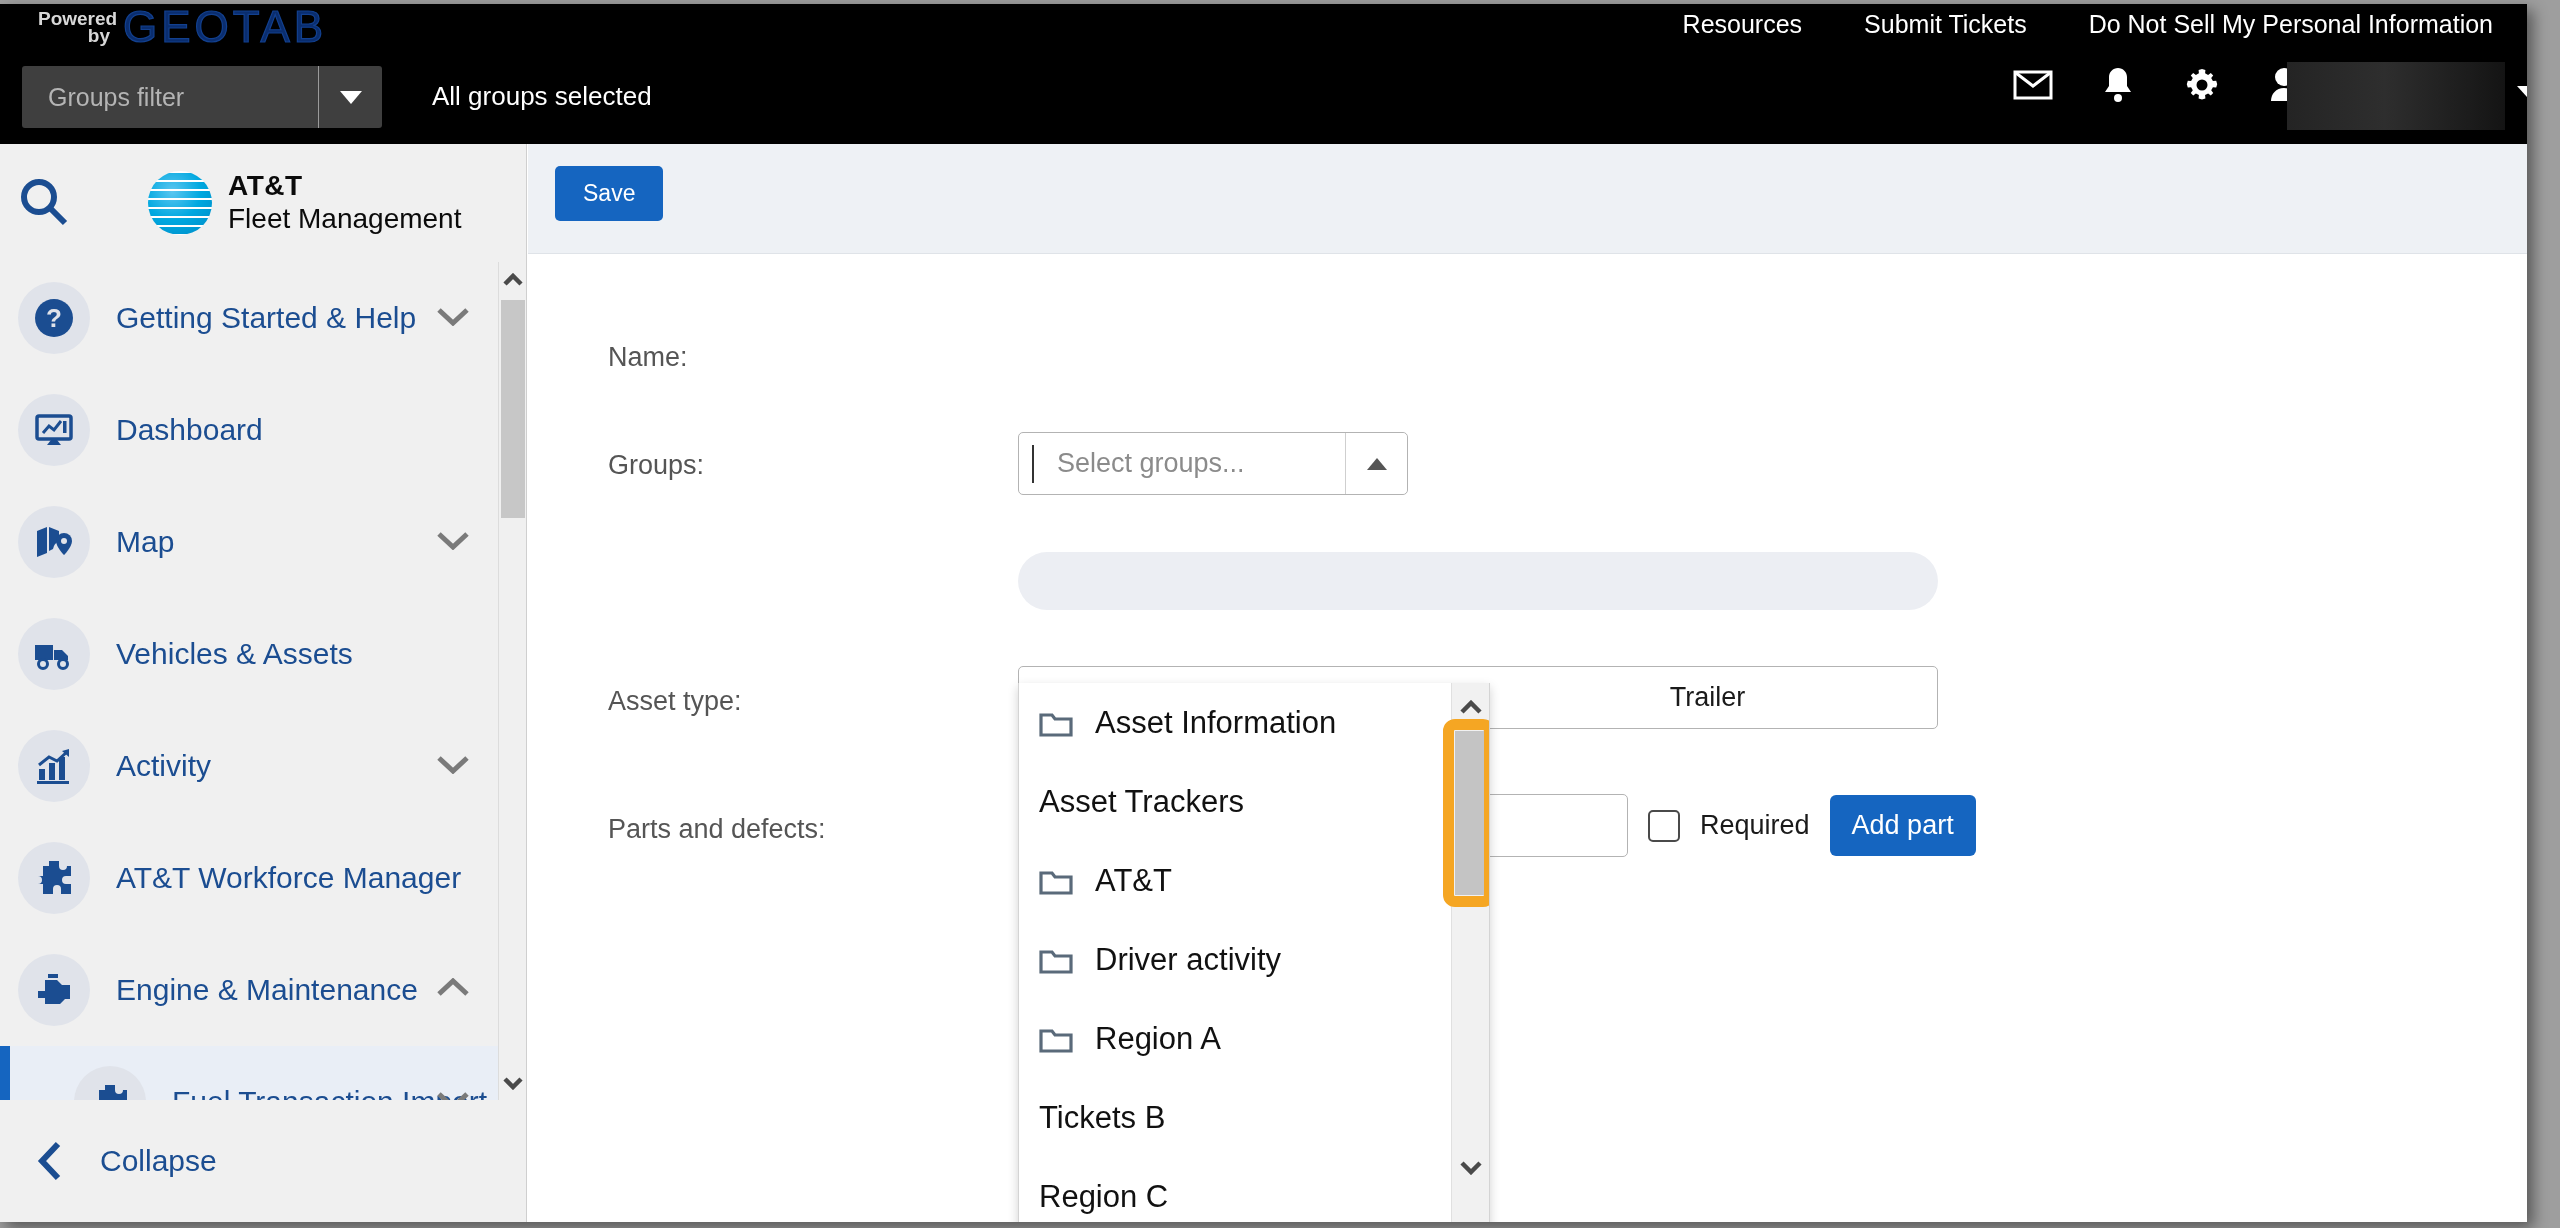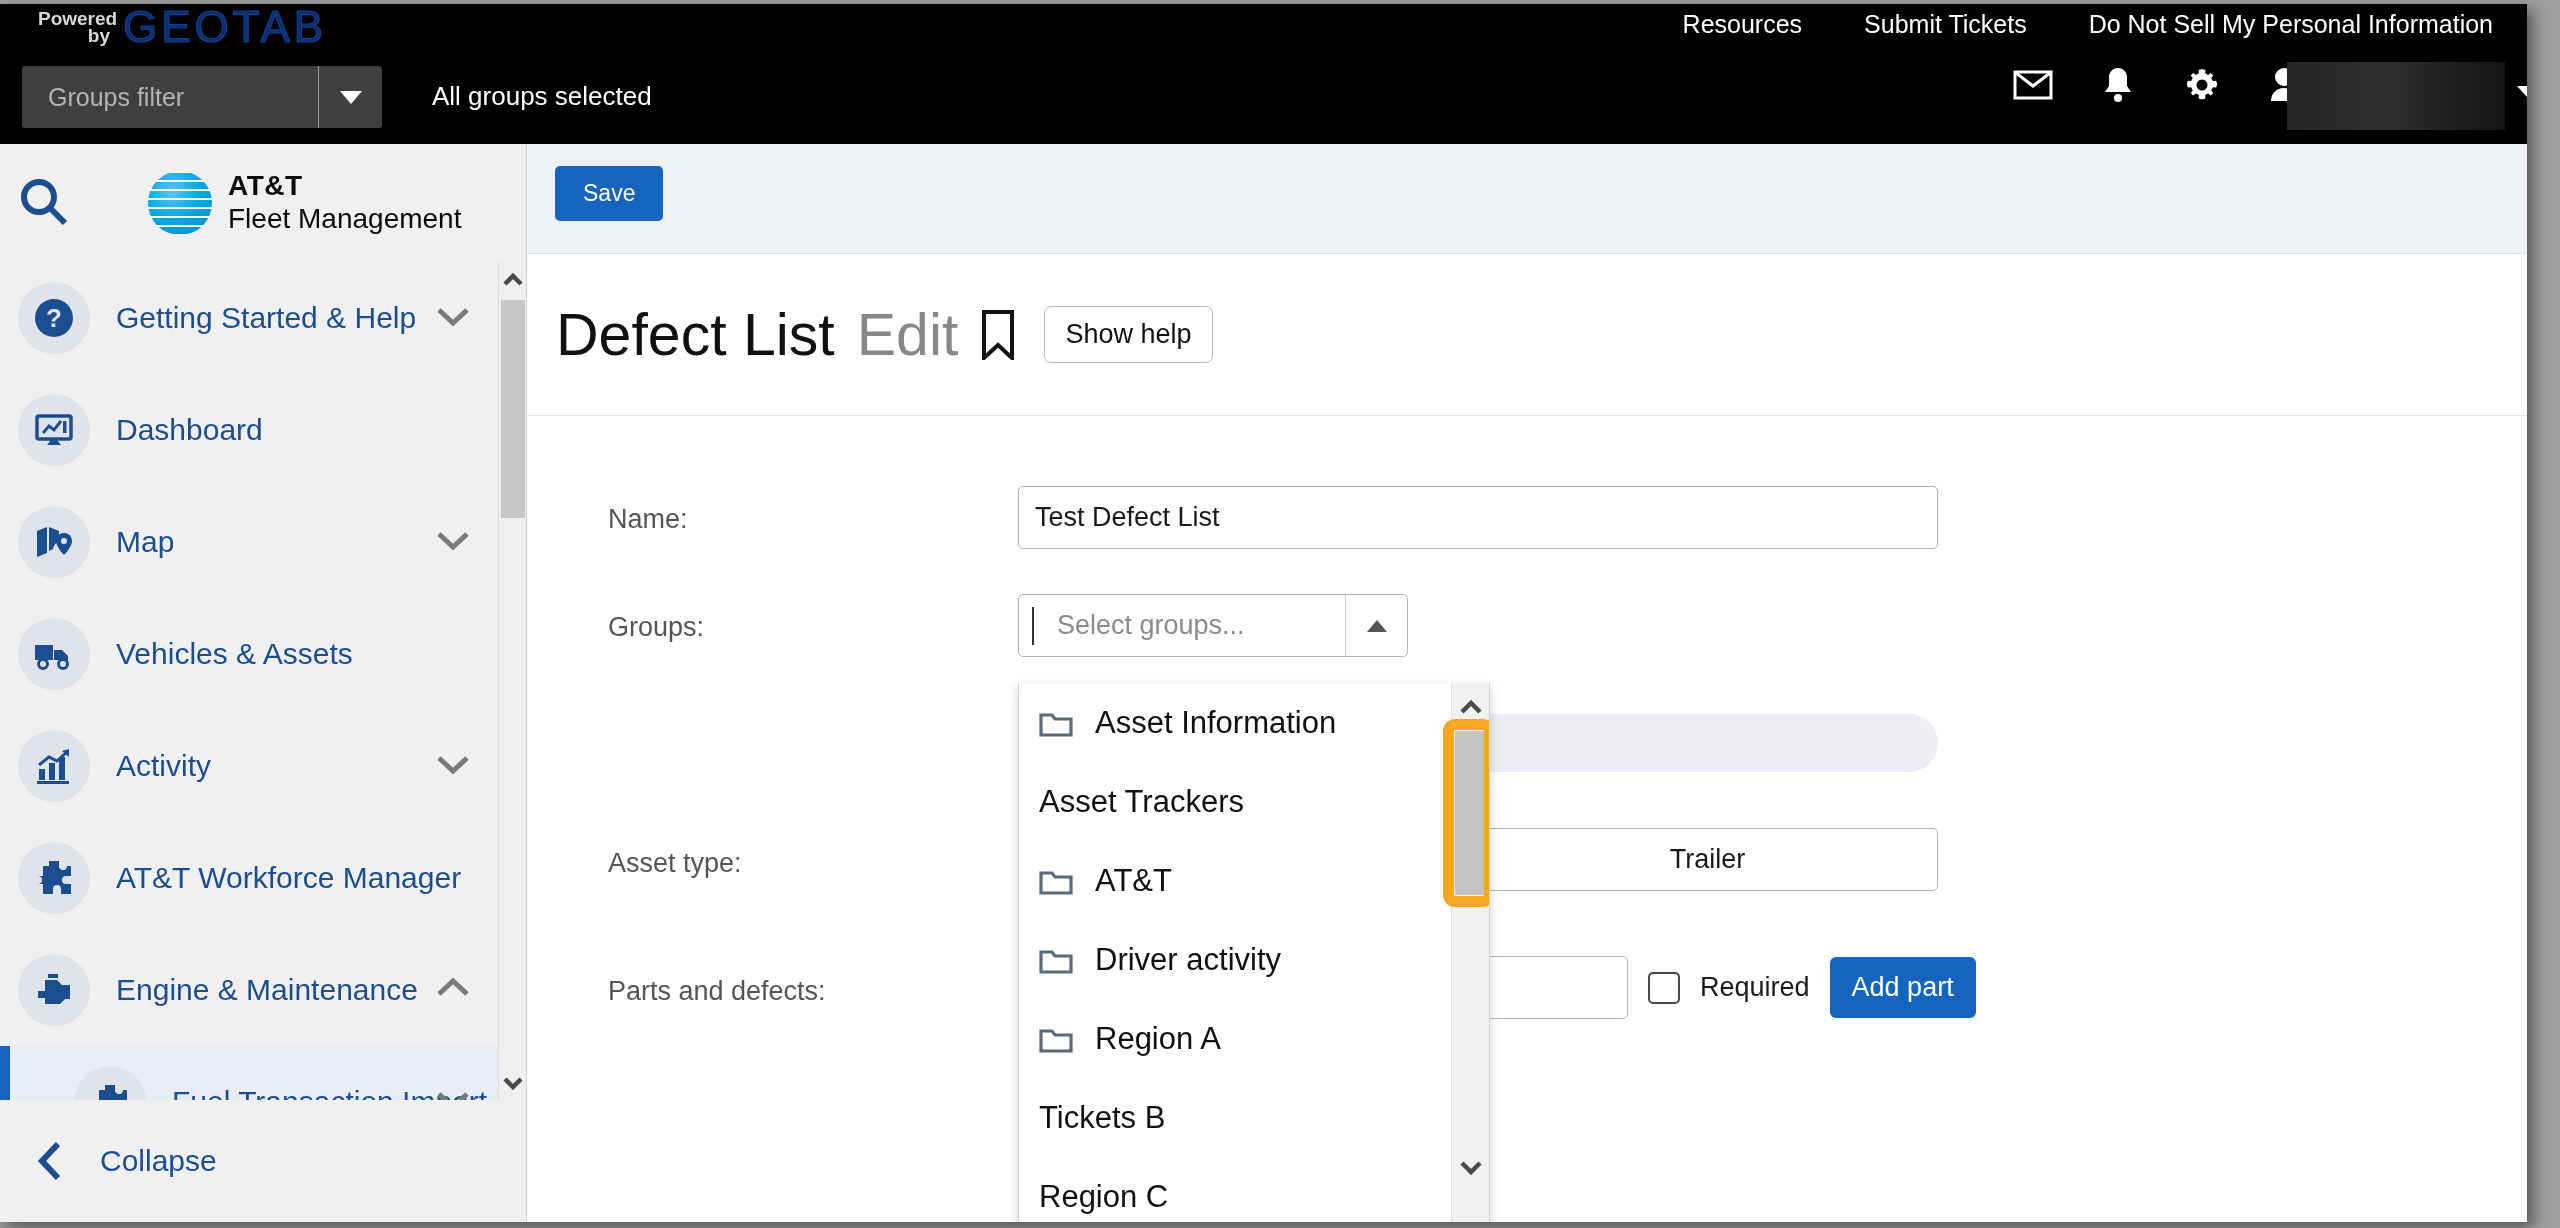--- a/index.html
+++ b/index.html
@@ -467,38 +467,25 @@
       <span>Collapse</span>
     </div>
   </div>
 
   <div class="main">
 
     <div class="toolbar">
       <button class="btn-save">Save</button>
     </div>
 
-    <div class="titlebar">
-      <span class="title-main">Defect List</span>
-      <span class="title-sub">Edit</span>
-      <span class="bookmark">
-        <svg width="36" height="50" viewBox="0 0 36 50">
-            <path d="M4 2h28v46L18 35 4 48z" fill="none" stroke="#111" stroke-width="4"></path>
-          </svg>
-      </span>
-      <button class="btn-help">Show help</button>
-    </div>
 
     <div class="form">
 
       <div class="row" style="height:110px;">
         <span class="lbl" style="top:30px;">Name:</span>
-        <span class="fld" style="top:12px;">
-          <input class="inp-text" value="Test Defect List" style="">
-        </span>
       </div>
 
       <div class="row" style="height:130px;">
         <span class="lbl" style="top:28px;">Groups:</span>
         <span class="fld" style="top:10px;">
           <span class="sel-wrap">
             <span class="cursorbar"></span>
             <span class="ph">Select groups...</span>
             <span class="caret-up-btn">
               <span class="caret-up-s"></span>

